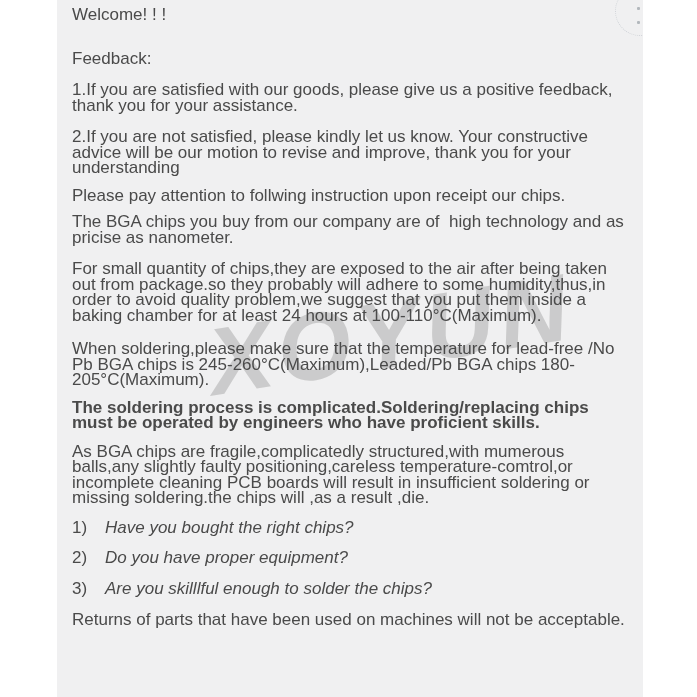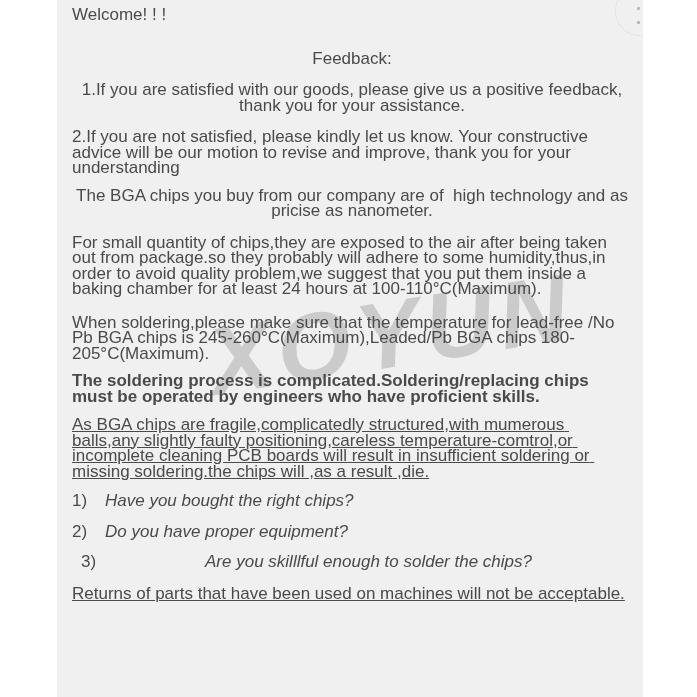--- a/index.html
+++ b/index.html
@@ -35,23 +35,23 @@
     color: #4a4a4a;
   }
   .text-layer p {
     margin: 0;
     white-space: pre-wrap;
     max-width: 560px;
   }
   .mb11 { margin-bottom: 11px !important; }
   .mb12 { margin-bottom: 12px !important; }
   .mb13 { margin-bottom: 13px !important; font-weight: bold; }
-  .mb14 { margin-bottom: 14px !important; text-decoration: underline; }
+  .mb14 { margin-bottom: 14px !important; }
   .mb15 { margin-bottom: 15px !important; }
-  .mb16 { margin-bottom: 16px !important; text-align: center; }
+  .mb16 { margin-bottom: 16px !important; }
   .mb17 { margin-bottom: 17px !important; }
   .mb18 { margin-bottom: 18px !important; }
   .mb28 { margin-bottom: 28px !important; }
   .check-row {
     display: flex;
     max-width: 560px;
   }
   .check-num {
     flex: none;
     width: 33px;
@@ -112,20 +112,21 @@
     <div class="text-layer">
 
       <p class="mb28">Welcome! ! !</p>
 
       <p class="mb16">Feedback:</p>
 
       <p class="mb16">1.If you are satisfied with our goods, please give us a positive feedback, thank you for your assistance.</p>
       <p class="mb12">2.If you are not satisfied, please kindly let us know. Your constructive advice will be our motion to revise and improve, thank you for your understanding</p>
 
 
+      <p class="mb11">Please pay attention to follwing instruction upon receipt our chips.</p>
       <p class="mb16">The BGA chips you buy from our company are of  high technology and as pricise as nanometer.</p>
       <p class="mb18">For small quantity of chips,they are exposed to the air after being taken out from package.so they probably will adhere to some humidity,thus,in order to avoid quality problem,we suggest that you put them inside a baking chamber for at least 24 hours at 100-110°C(Maximum).</p>
       <p class="mb12">When soldering,please make sure that the temperature for lead-free /No Pb BGA chips is 245-260°C(Maximum),Leaded/Pb BGA chips 180-205°C(Maximum).</p>
       <p class="mb13">The soldering process is complicated.Soldering/replacing chips must be operated by engineers who have proficient skills.</p>
       <p class="mb14">As BGA chips are fragile,complicatedly structured,with mumerous balls,any slightly faulty positioning,careless temperature-comtrol,or incomplete cleaning PCB boards will result in insufficient soldering or missing soldering.the chips will ,as a result ,die.</p>
 
 
       <div class="check-row mb15">
         <span class="check-num">1)</span>
         <span class="check-text">Have you bought the right chips?</span>

